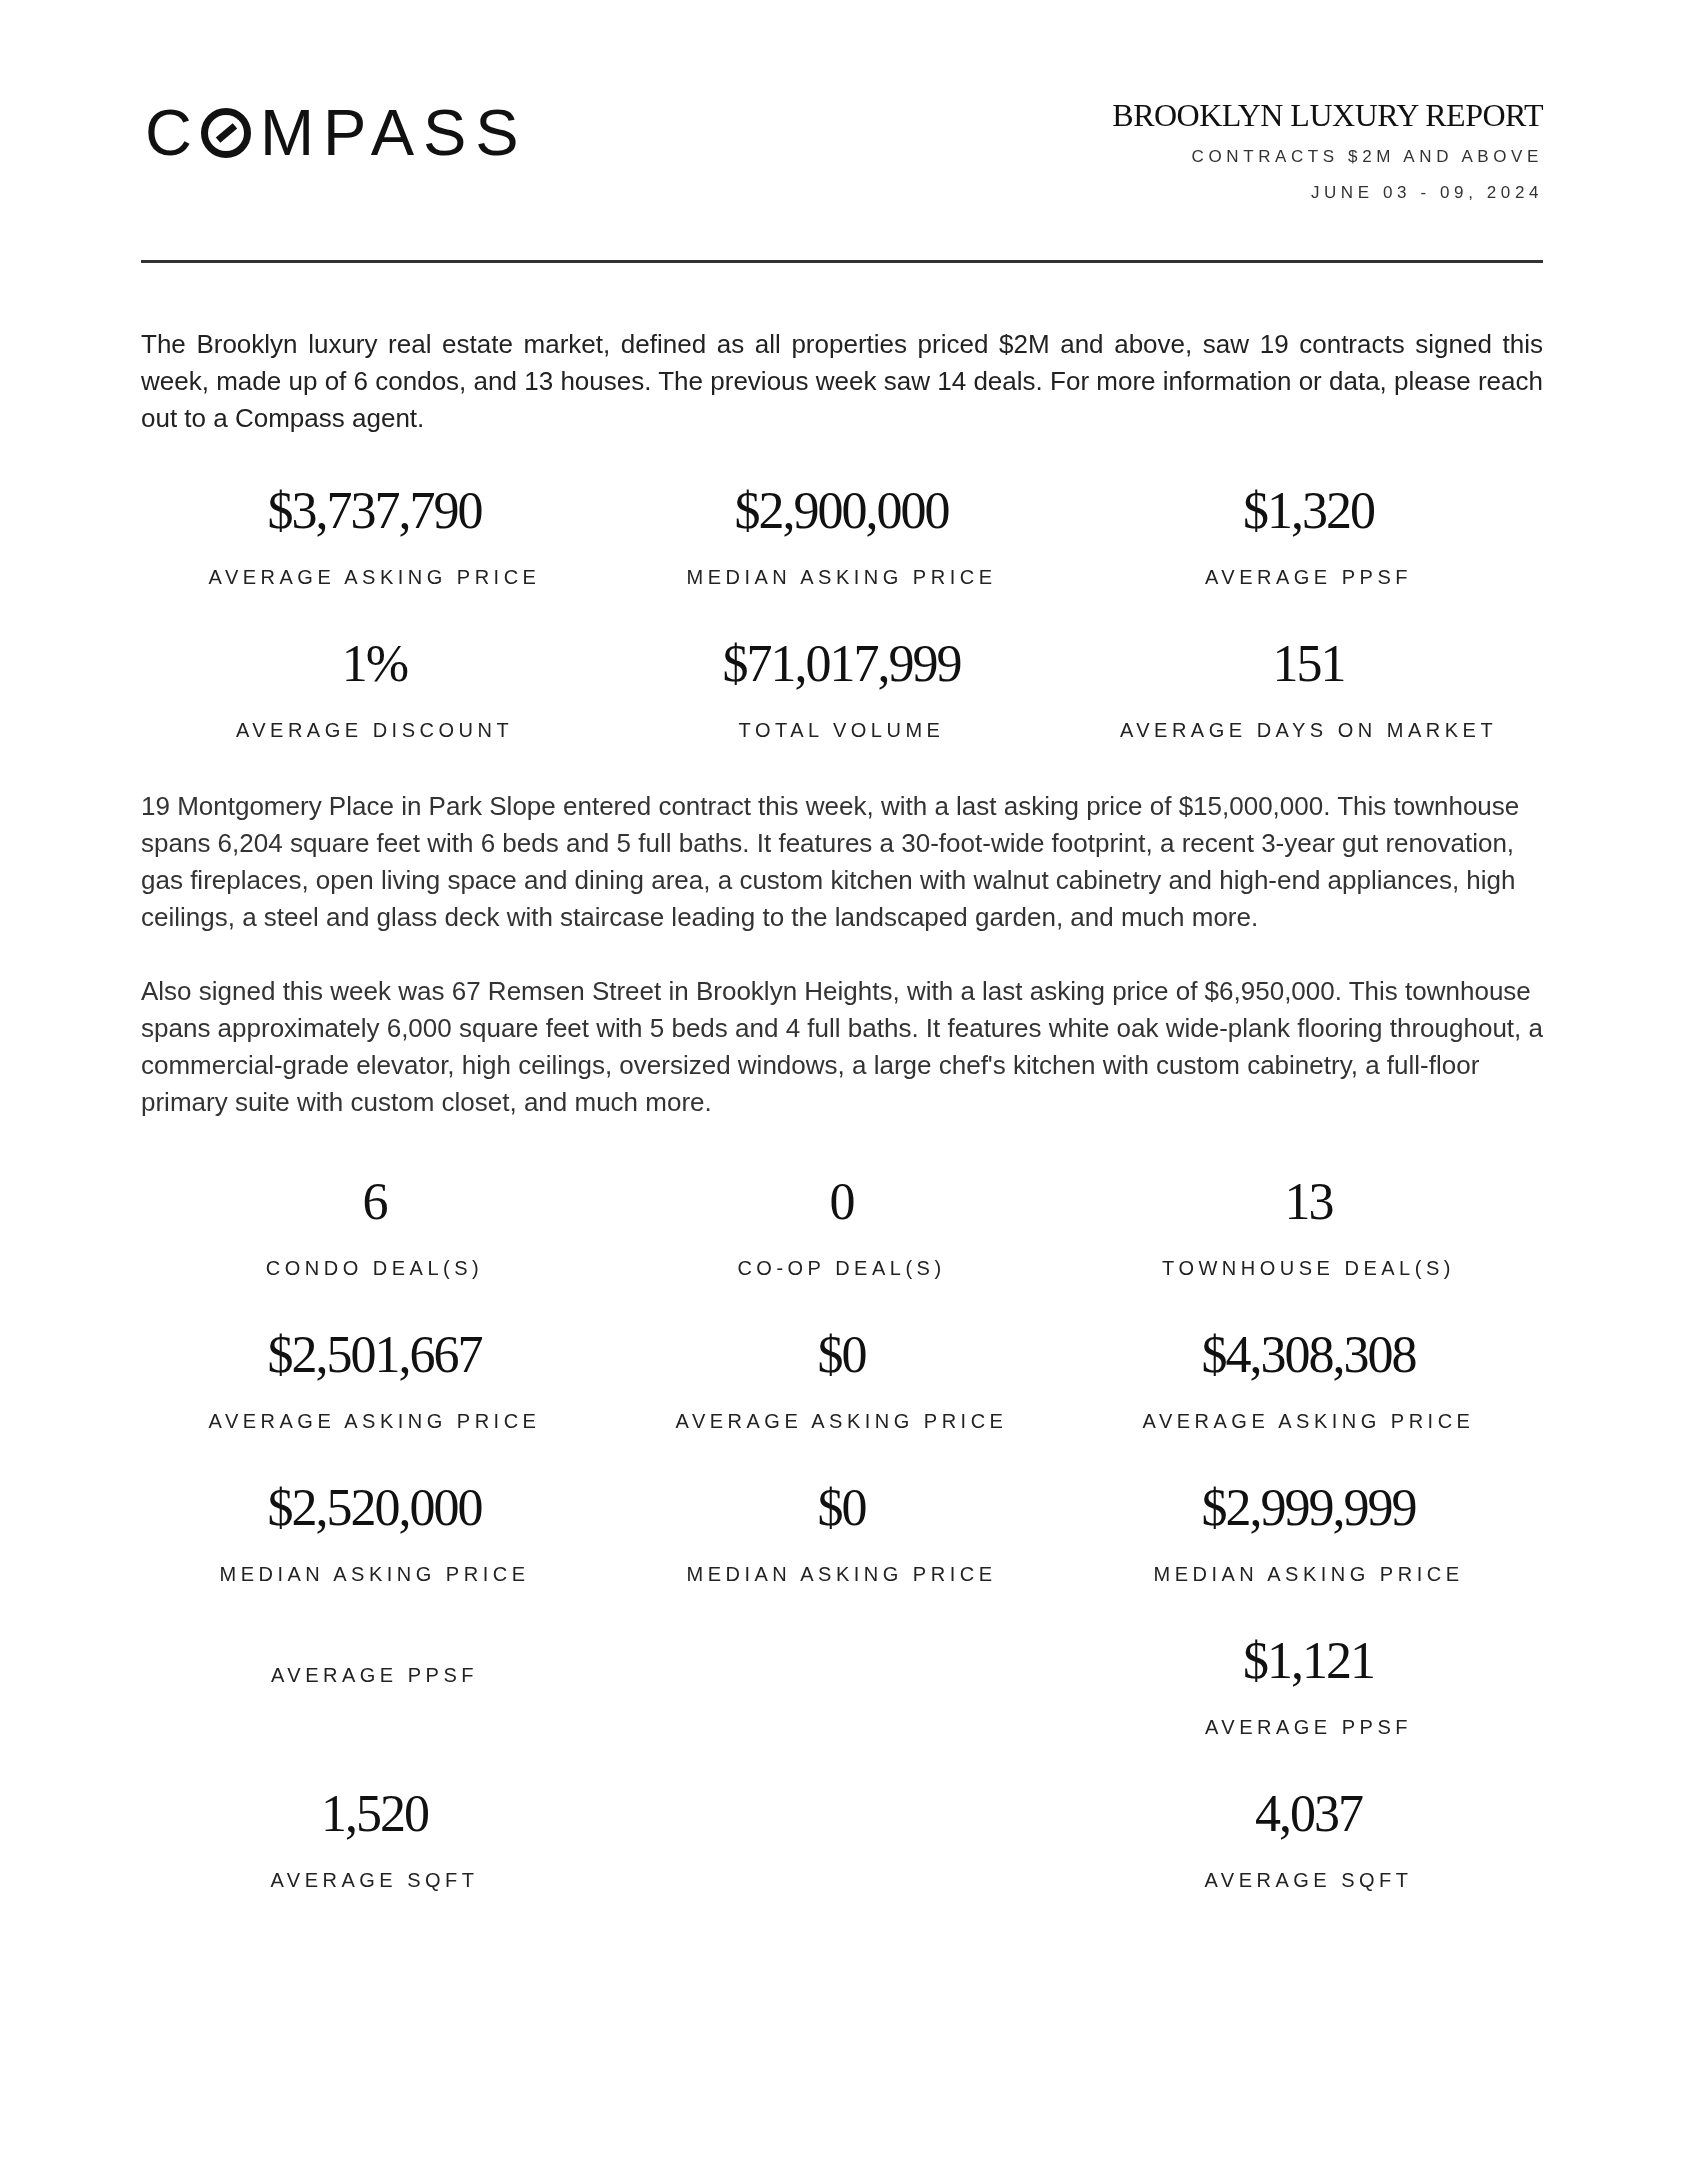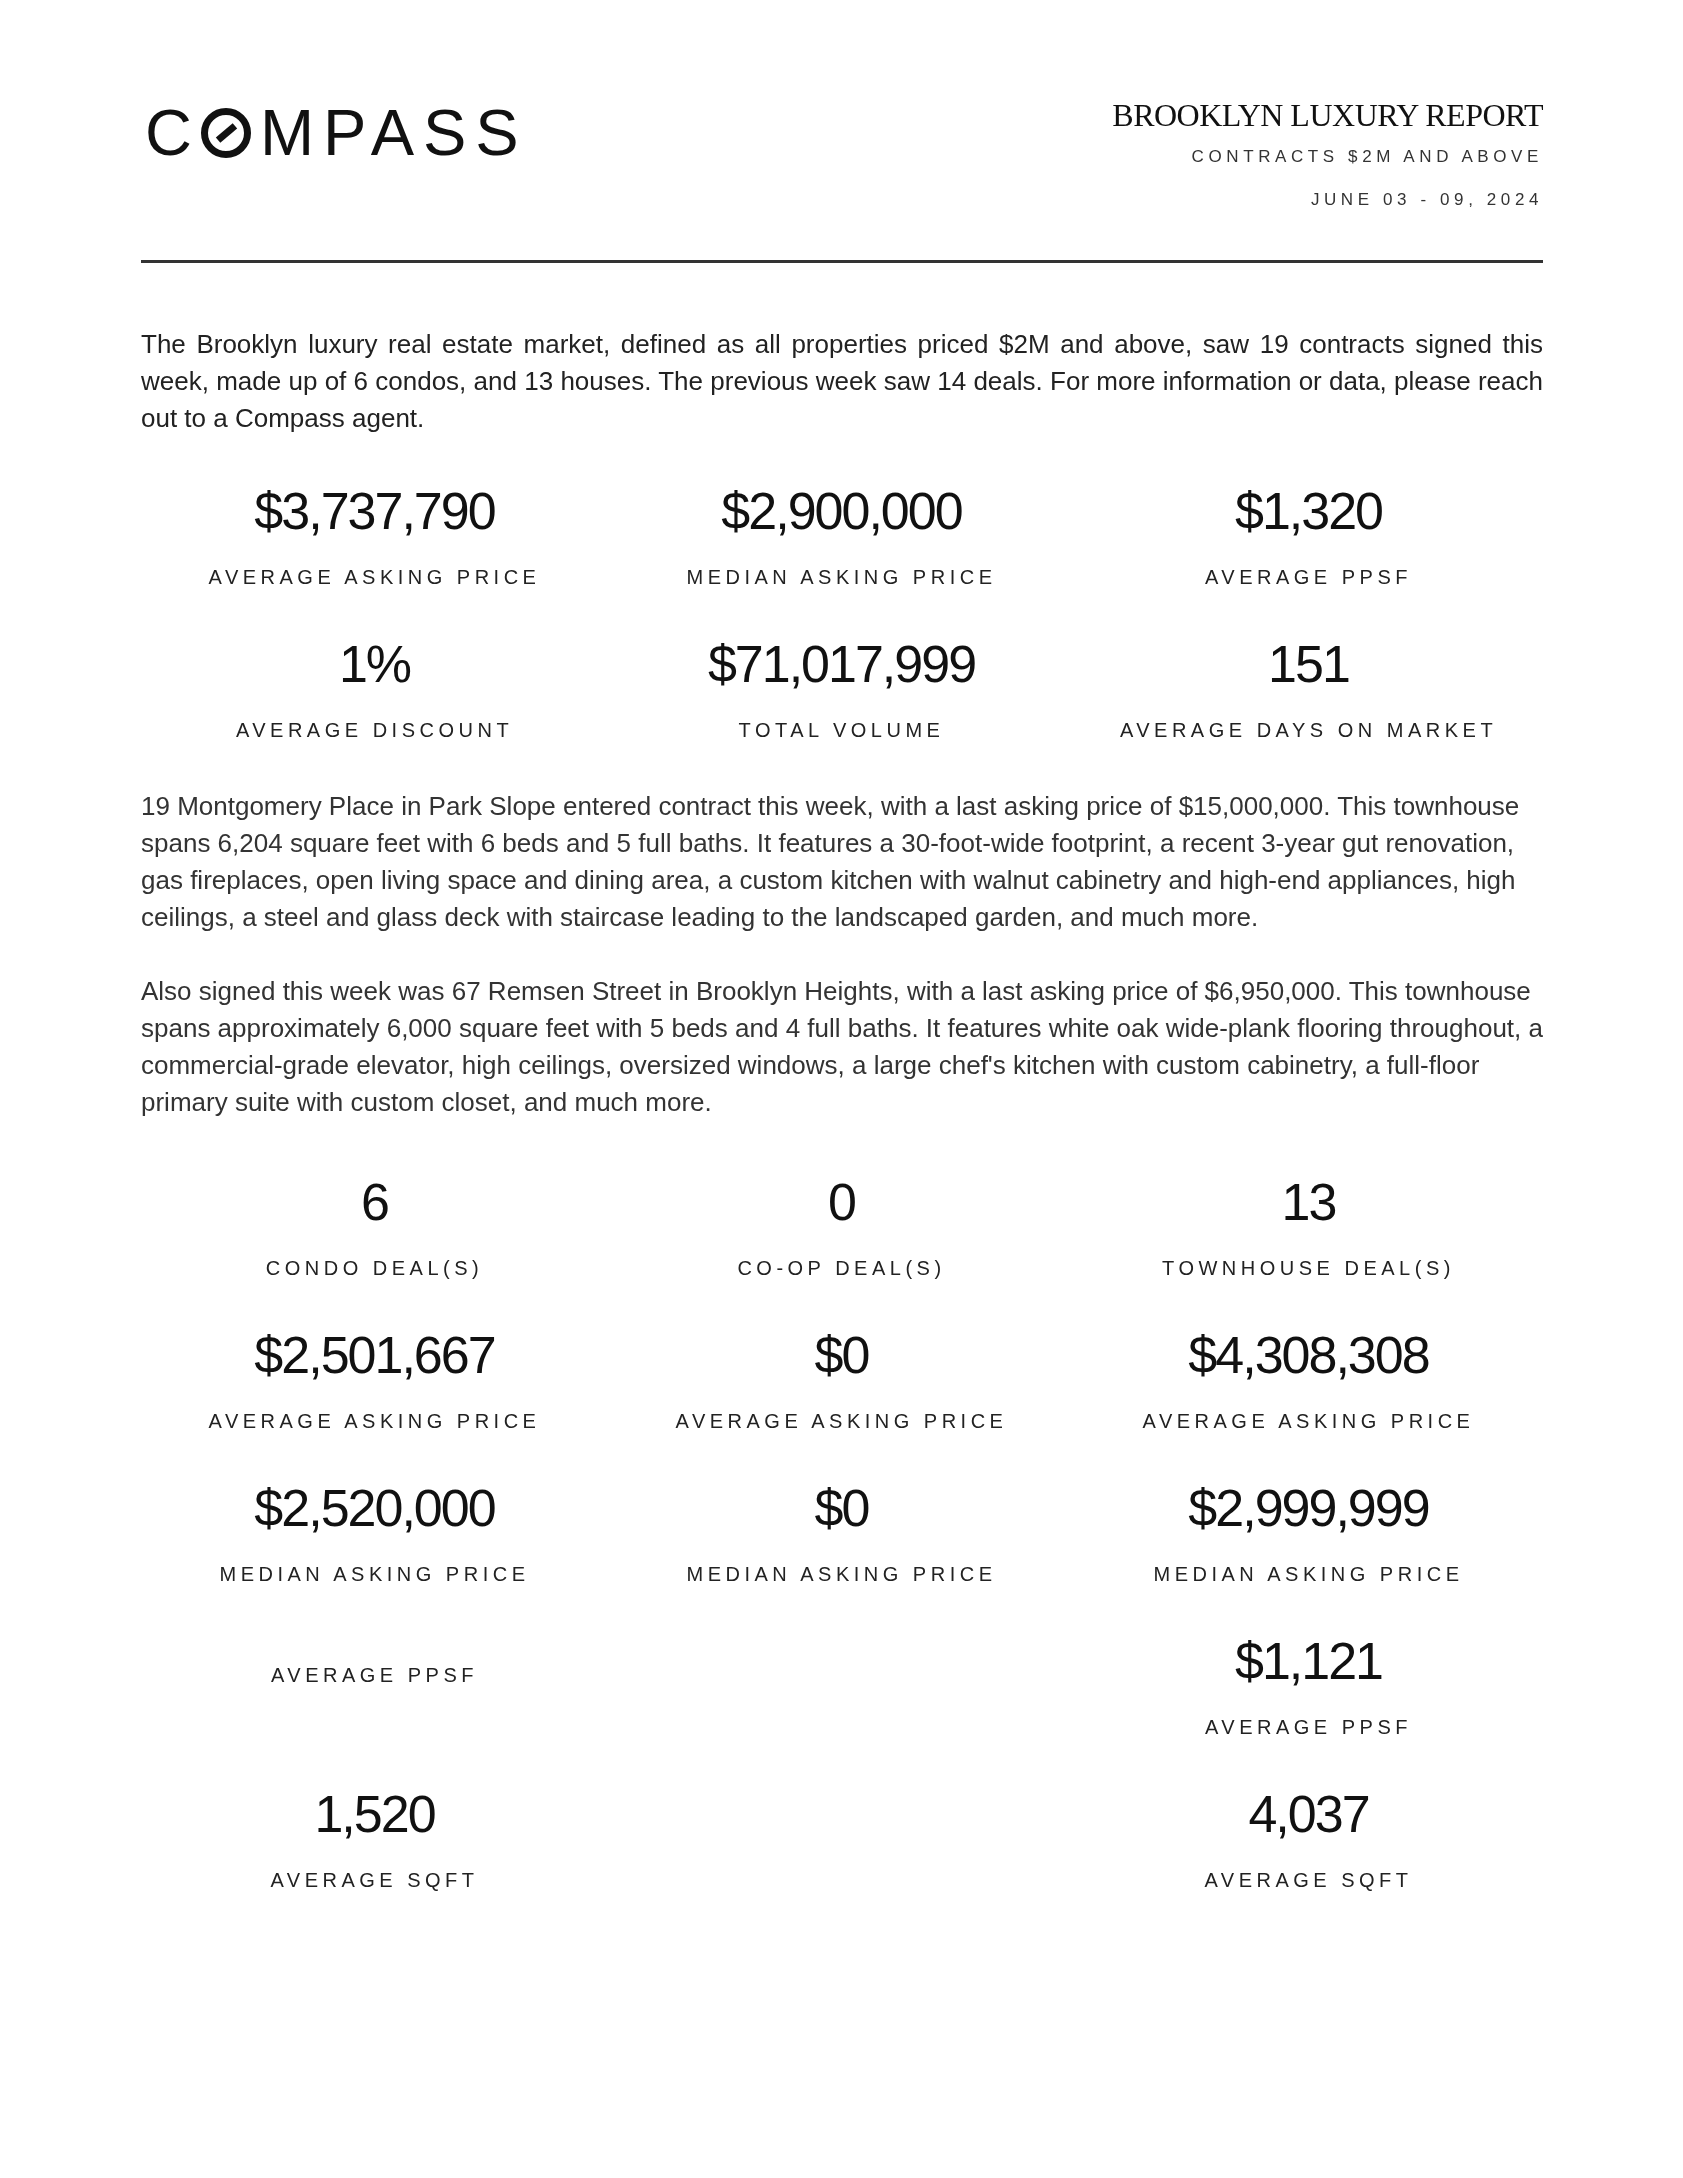--- a/index.html
+++ b/index.html
@@ -8,28 +8,28 @@
 
   .header { position: relative; height: 263px; }
   .logo { position: absolute; left: 4px; top: 103px; height: 59px; display: flex; align-items: center; }
   .logo-text { font-family: "Liberation Sans", sans-serif; font-size: 65px; letter-spacing: 9px; font-weight: 400; color: #111; line-height: 1; display: flex; align-items: center; }
   .logo-o { display: inline-block; width: 50px; height: 50px; border: 7px solid #111; border-radius: 50%; box-sizing: border-box; position: relative; margin: 0 9px 0 0; }
   .logo-o::after { content: ""; position: absolute; width: 7px; height: 22px; background: #111; left: 15px; top: 7px; transform: rotate(50deg); }
 
   .title-block { position: absolute; right: 0; top: 99px; text-align: right; }
   .report-title { font-family: "Liberation Serif", serif; font-size: 32px; letter-spacing: -0.5px; color: #111; line-height: 1; }
   .subtitle { font-family: "Liberation Sans", sans-serif; font-size: 17px; letter-spacing: 4.6px; color: #333; margin-top: 17px; line-height: 1; }
-  .date-range { font-family: "Liberation Sans", sans-serif; font-size: 17px; letter-spacing: 4.6px; color: #333; margin-top: 26px; line-height: 1; }
+  .date-range { font-family: "Liberation Sans", sans-serif; font-size: 17px; letter-spacing: 4.6px; color: #333; margin-top: 19px; line-height: 1; }
   .rule { position: absolute; left: 0; right: 0; top: 260px; height: 0; border-top: 3px solid #333; }
 
   .intro { font-family: "Liberation Sans", sans-serif; font-size: 26px; line-height: 37px; color: #222; text-align: justify; margin-top: 63px; }
 
   .stats-grid { display: grid; grid-template-columns: 467px 467px 467px; }
   .stat { text-align: center; }
-  .stat-value { font-family: Liberation Sans, sans-serif; font-size: 52px; letter-spacing: -2px; color: #111; line-height: 1; height: 52px; }
+  .stat-value { font-family: Liberation Serif, serif; font-size: 52px; letter-spacing: -2px; color: #111; line-height: 1; height: 52px; }
   .stat-label { font-family: "Liberation Sans", sans-serif; font-size: 20px; letter-spacing: 4.5px; color: #222; margin-top: 30px; line-height: 1; height: 20px; }
   .stat.empty .stat-value, .stat.empty .stat-label { visibility: hidden; }
 
   .grid-top { margin-top: 48px; row-gap: 51px; }
   .para { font-family: "Liberation Sans", sans-serif; font-size: 26px; line-height: 37px; color: #333; }
   .para-1 { margin-top: 48px; }
   .para-2 { margin-top: 37px; }
   .grid-bottom { margin-top: 55px; row-gap: 51px; }
 </style>
 </head>

